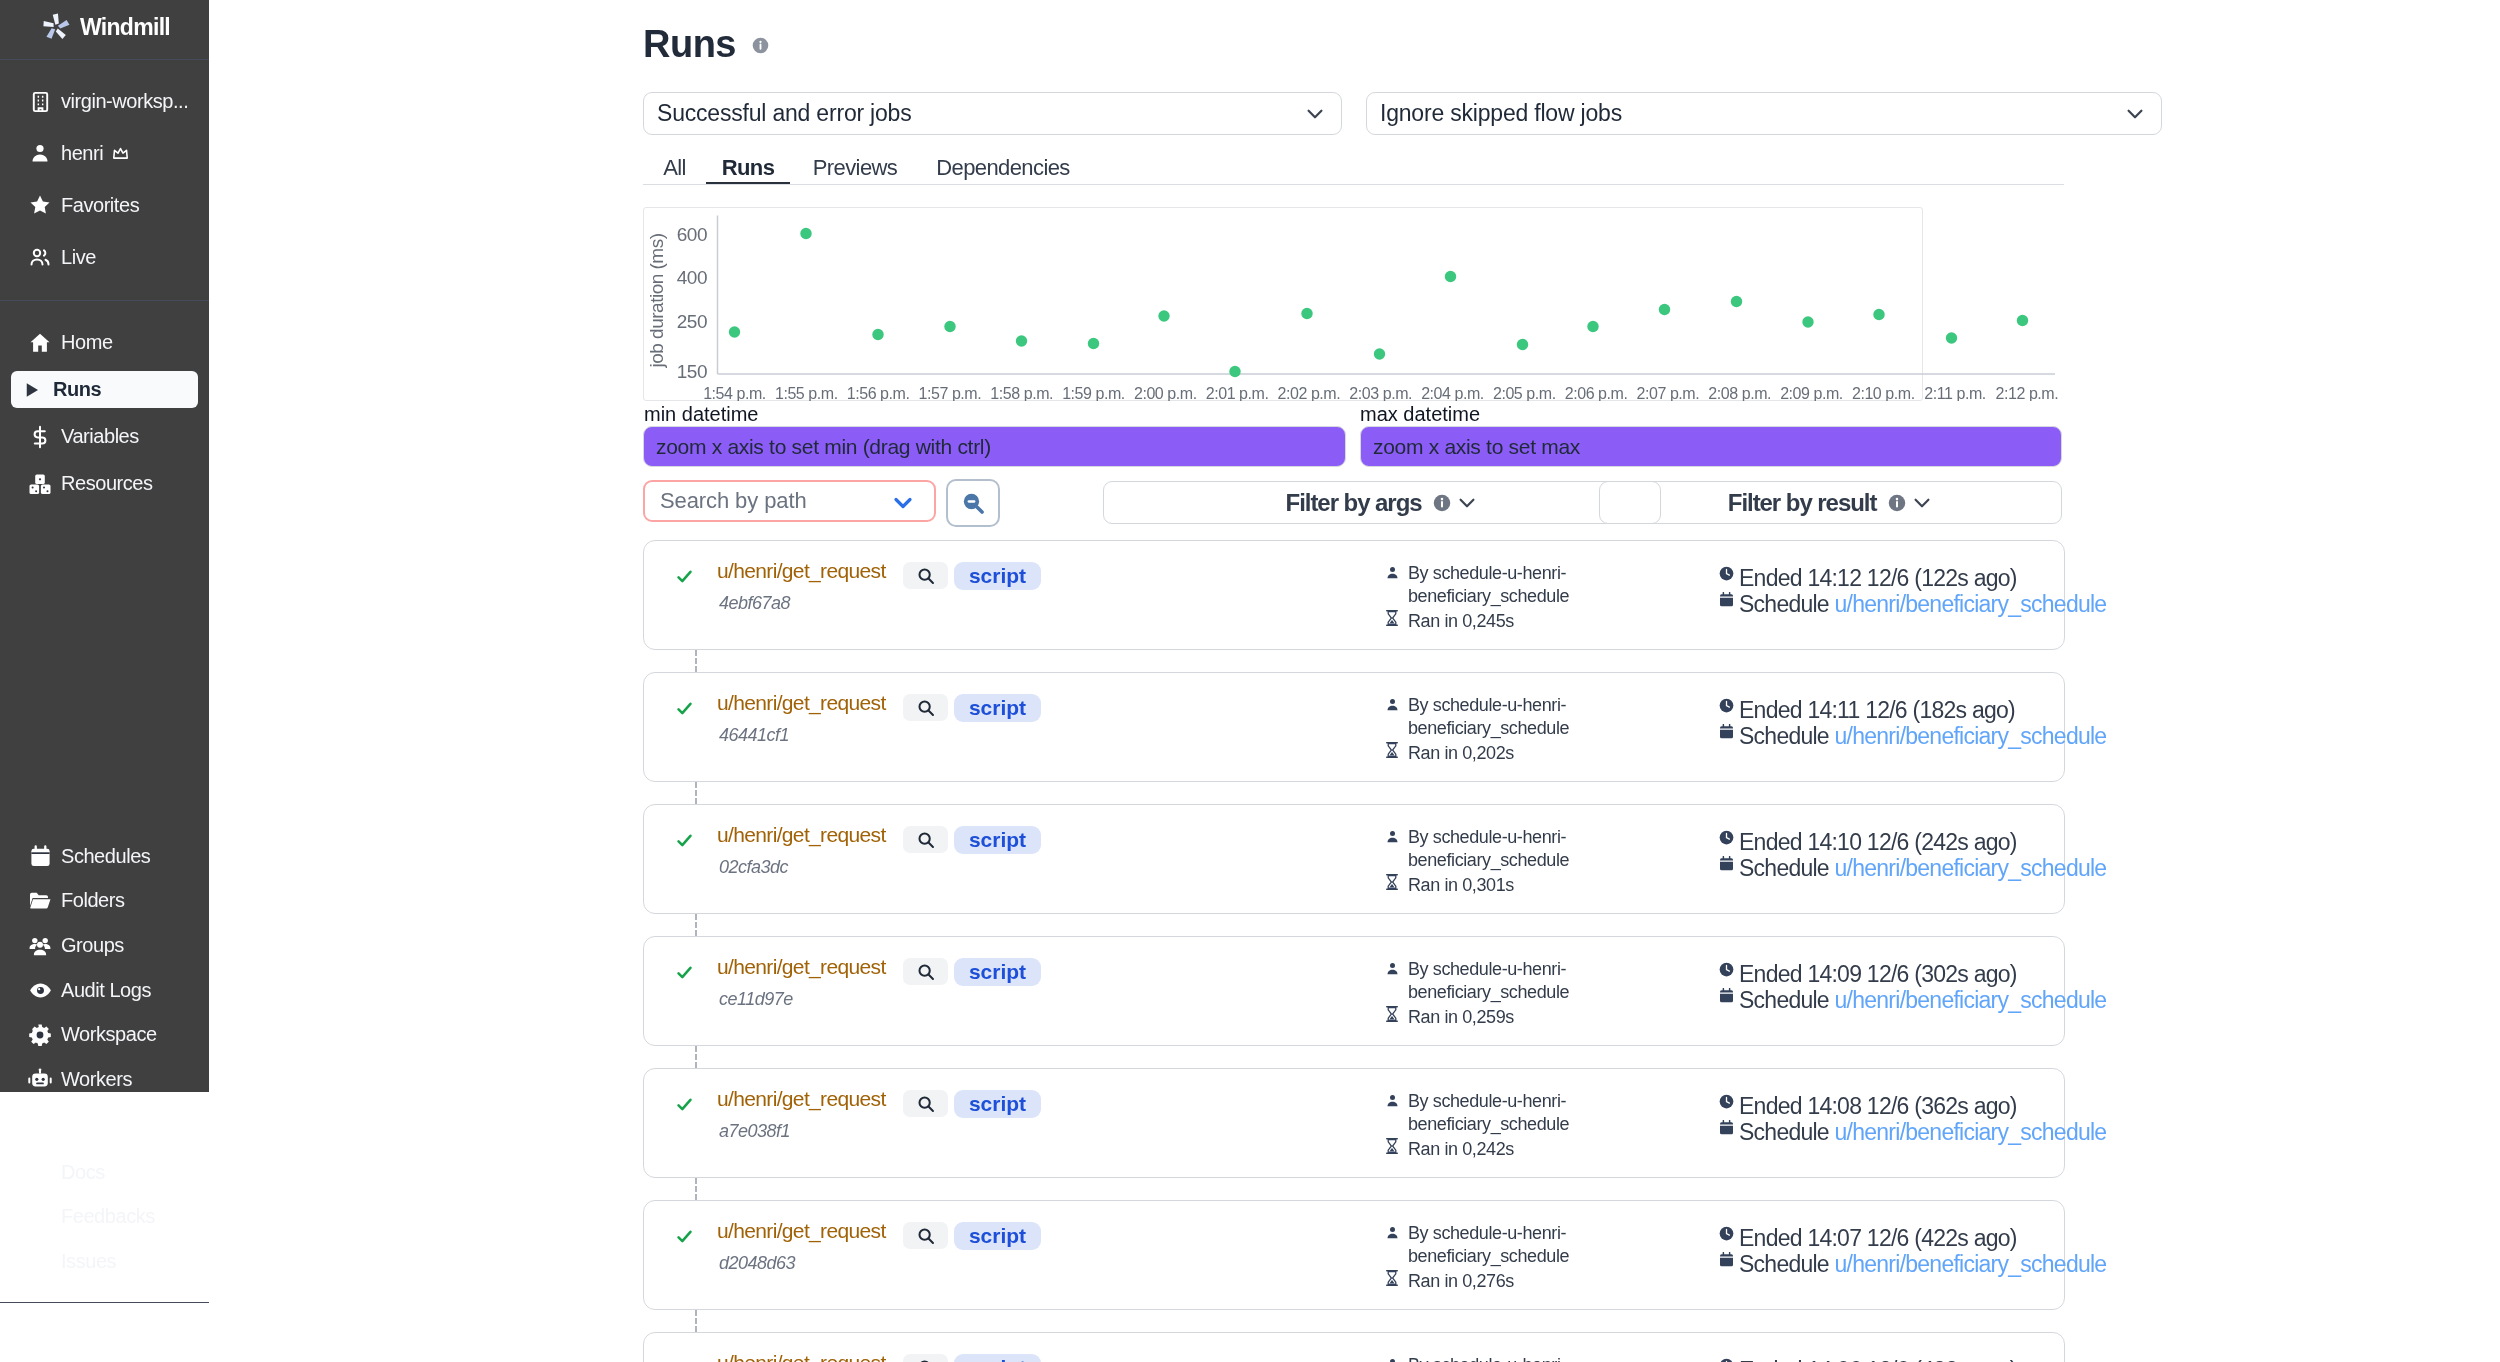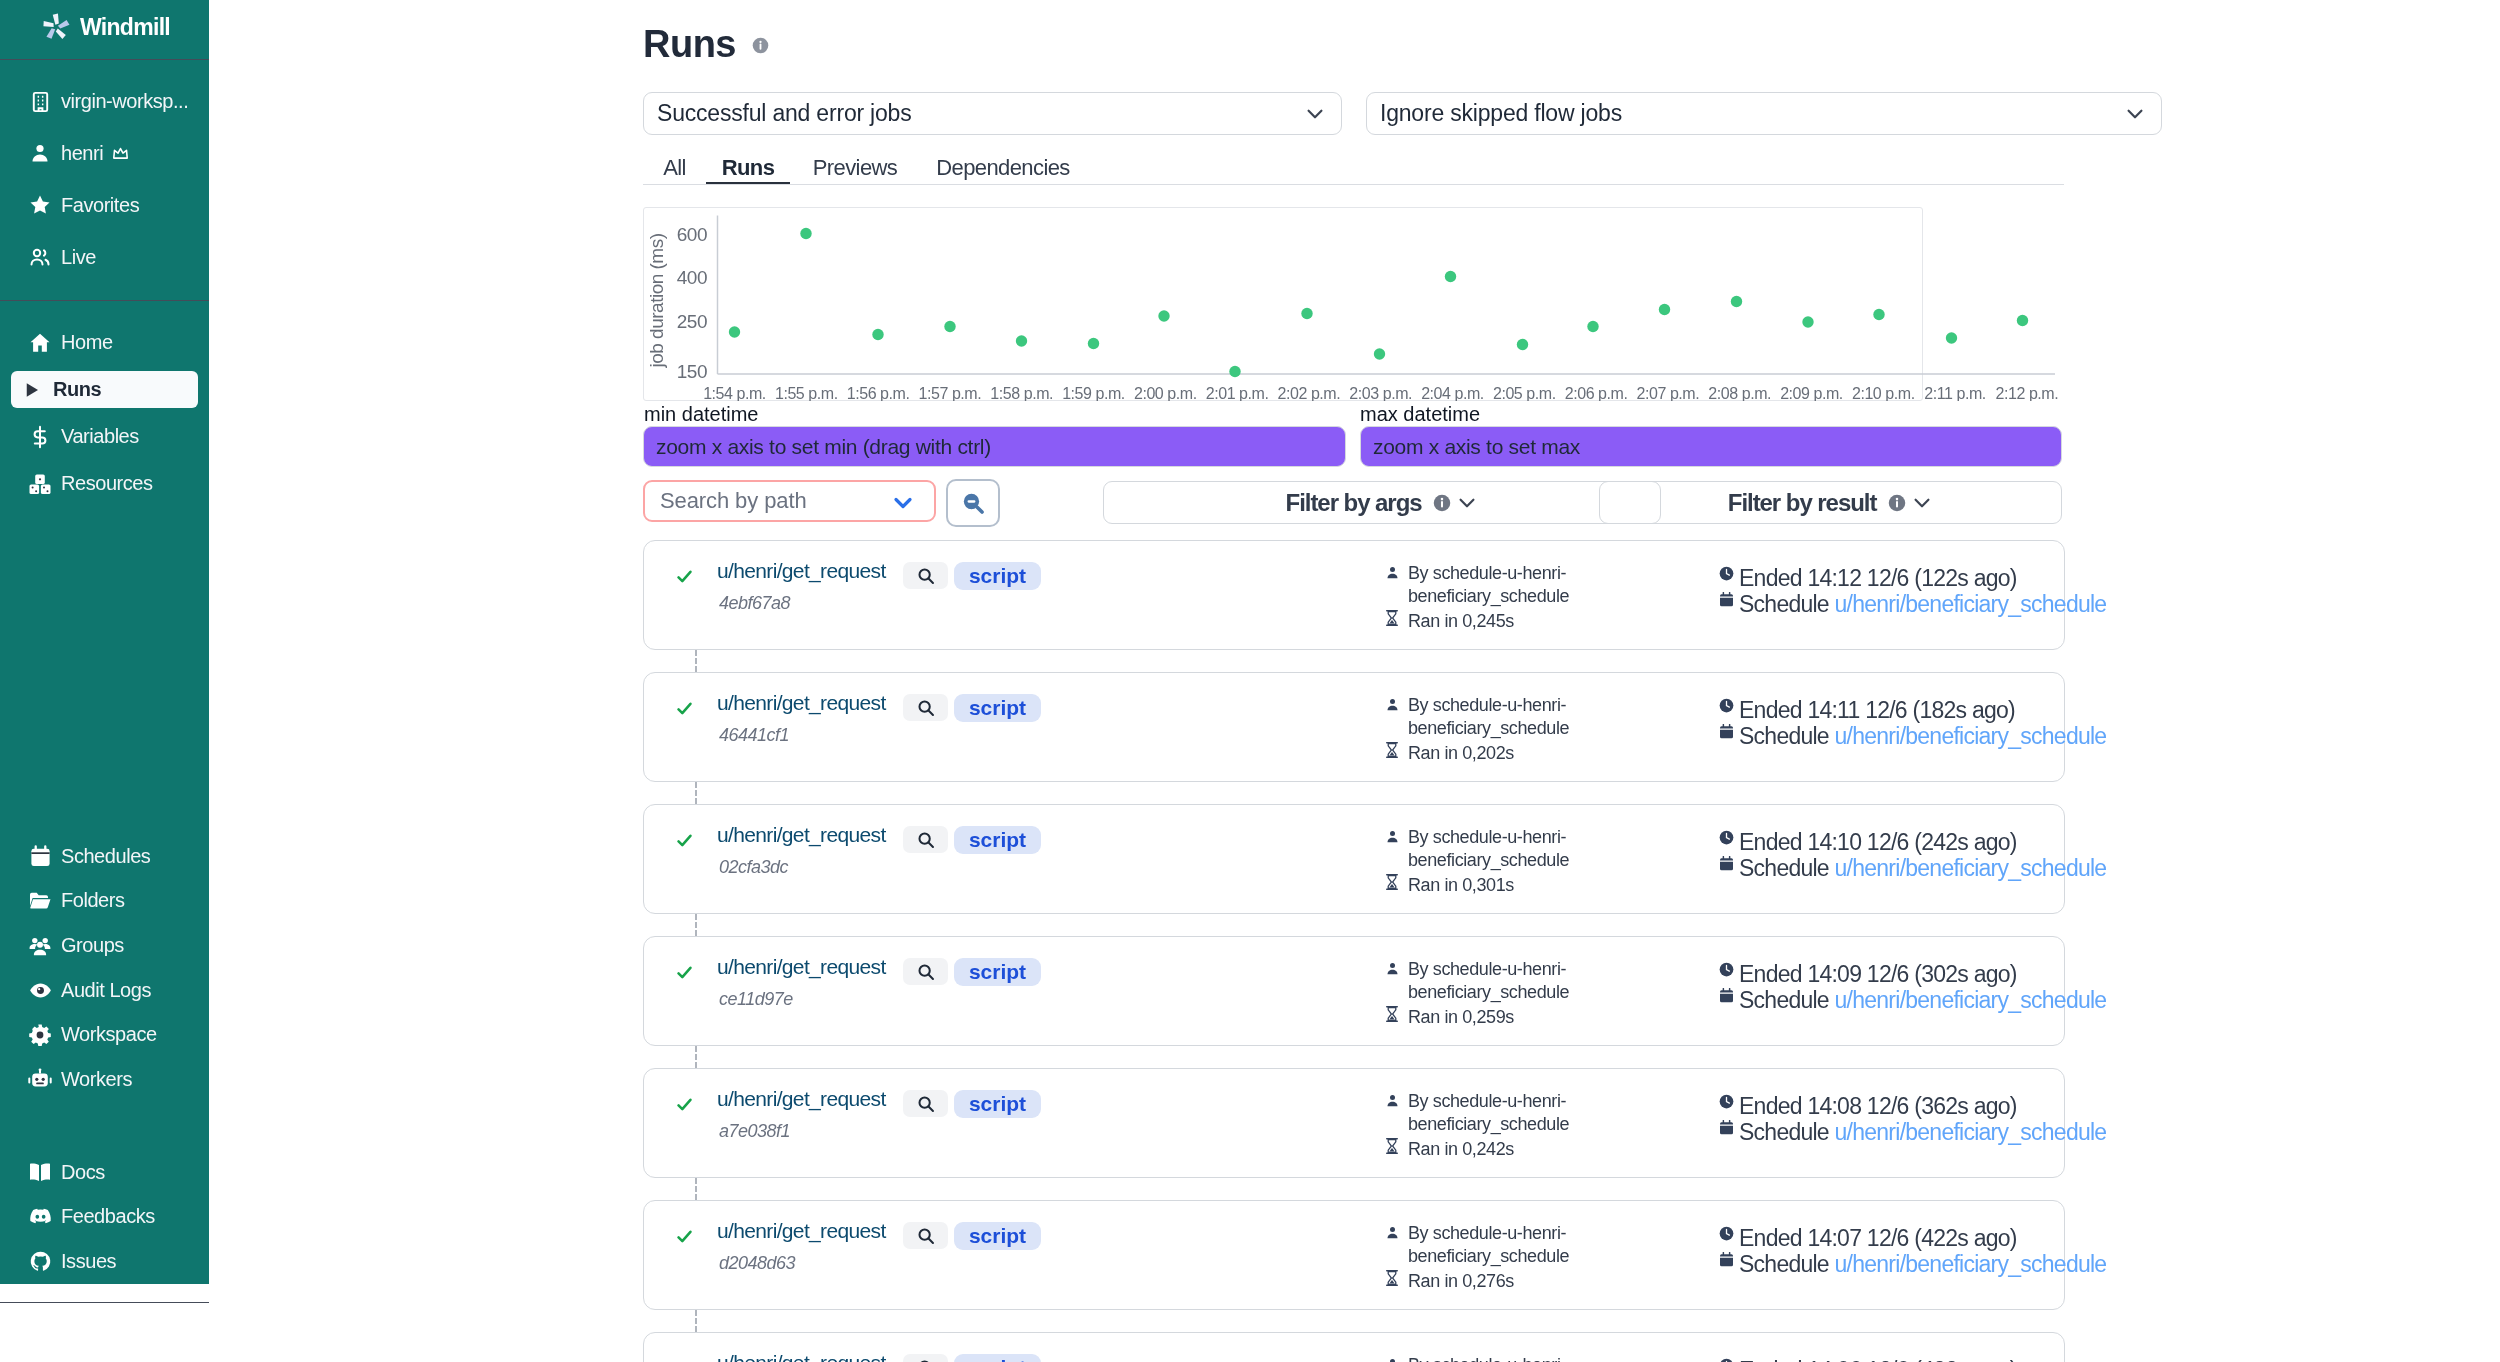--- a/index.html
+++ b/index.html
@@ -1,16 +1,16 @@
 <!DOCTYPE html>
 <html><head><meta charset="utf-8"><style>
 *{margin:0;padding:0;box-sizing:border-box}
 html,body{width:2500px;height:1362px;overflow:hidden;background:#fff;
  font-family:"Liberation Sans",sans-serif;-webkit-font-smoothing:antialiased}
-#sb{position:absolute;left:0;top:0;width:209px;height:1284px;background:#0f766e}
+#sb{position:absolute;left:0;top:0;width:209px;height:1092px;background:#404040}
 #logo{position:absolute;left:41px;top:12px;display:flex;align-items:center;gap:9px}
 #logo span{color:#fff;font-size:23px;font-weight:bold;letter-spacing:-.7px}
 .sep{position:absolute;left:0;width:100%;height:0;border-top:1px solid #454c59}
 .navgrp{position:absolute;left:0;width:100%;--pitch:52px}
 .nav{position:relative;height:var(--pitch);display:flex;align-items:center;padding-left:28px}
 .nico{width:24px;display:inline-flex;justify-content:center;align-items:center}
 .nlab{color:#f3f5f8;font-size:20px;font-weight:500;margin-left:9px;letter-spacing:-.45px}
 .nav.runs{background:#f8fafc;border-radius:6px;margin:5px 11px;height:37px;padding-left:9px}
 .nav.runs .nlab{color:#1f2937;font-weight:bold}
 #backarrow{position:absolute;left:21px;top:1324px}
@@ -35,21 +35,21 @@
  font-size:22px;letter-spacing:-.1px;color:#6b7280;display:flex;align-items:center;padding-left:15px}
 #srchbtn{position:absolute;left:303px;top:479px;width:54px;height:48px;border:2px solid #b4bfcd;border-radius:10px;
  display:flex;align-items:center;justify-content:center}
 .fbtn{position:absolute;top:481px;height:43px;border:1px solid #d4d8dd;border-radius:9px;
  font-size:24px;letter-spacing:-1.05px;font-weight:bold;color:#333c4b;display:flex;align-items:center;justify-content:center}
 #cards{position:absolute;left:0;top:540px;width:1422px}
 .card{position:relative;width:1422px;height:110px;border:1px solid #d4d8dd;border-radius:12px;background:#fff;margin-bottom:22px}
 .card::after{content:"";position:absolute;left:51px;bottom:-23px;height:22px;border-left:2px dashed #b0b5bd}
 .card:last-child::after{display:none}
 .chk{position:absolute;left:33px;top:29px}
-.plink{position:absolute;left:73px;top:18px;font-size:21px;letter-spacing:-.65px;color:#0c4a6e}
+.plink{position:absolute;left:73px;top:18px;font-size:21px;letter-spacing:-.65px;color:#a16207}
 .magchip{position:absolute;left:259px;top:21px;width:45px;height:27px;background:#f2f3f5;border-radius:7px;
  display:inline-flex;align-items:center;justify-content:center}
 .badge{position:absolute;left:310px;top:21px;width:87px;height:28px;background:#dbe4f8;border-radius:9px;
  font-size:21px;font-weight:bold;color:#1d4fd8;display:inline-flex;align-items:center;justify-content:center}
 .jid{position:absolute;left:75px;top:52px;font-size:18px;letter-spacing:-.5px;font-style:italic;color:#6b7280}
 .mcol{position:absolute;left:741px;top:22px;width:330px}
 .mtxt{position:absolute;left:23px;top:-1px;width:300px;font-size:18px;letter-spacing:-.4px;line-height:22.5px;color:#333c4b}
 .rcol{position:absolute;left:1075px;top:24px;width:346px}
 .rtxt{position:absolute;left:20px;font-size:23px;letter-spacing:-.75px;color:#333c4b;white-space:nowrap}
 .ric{position:absolute;left:0;display:inline-flex}

